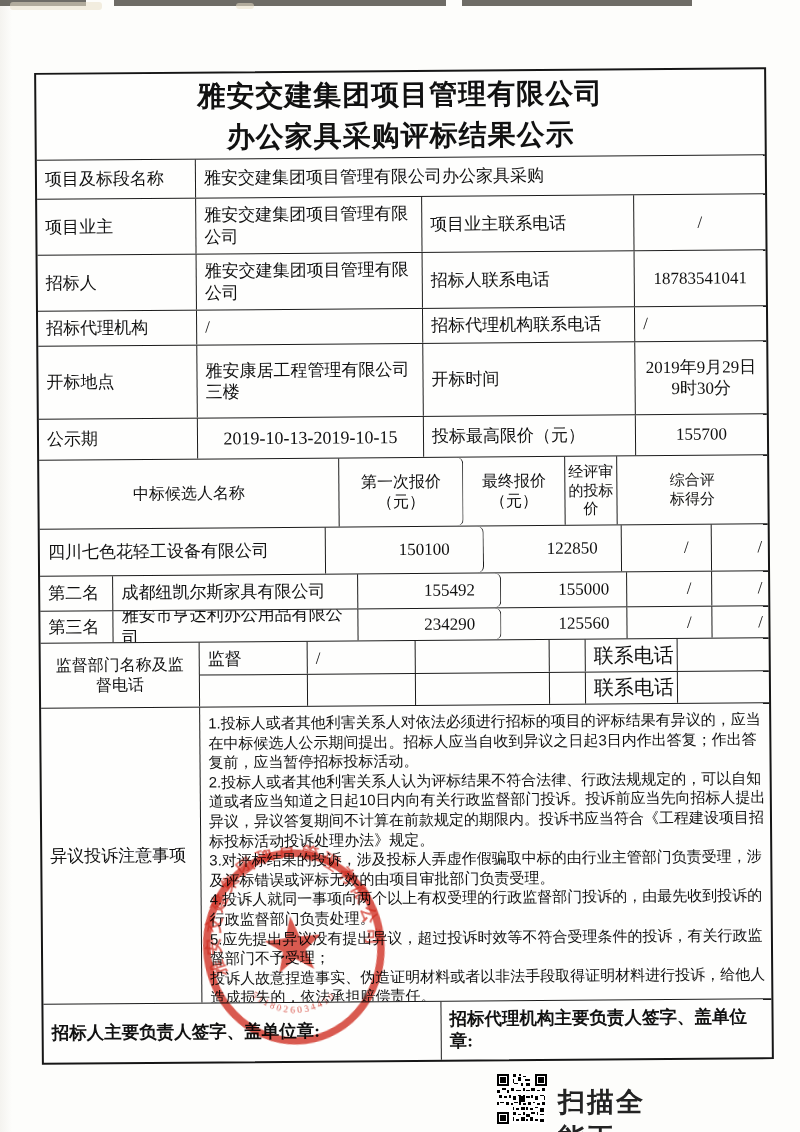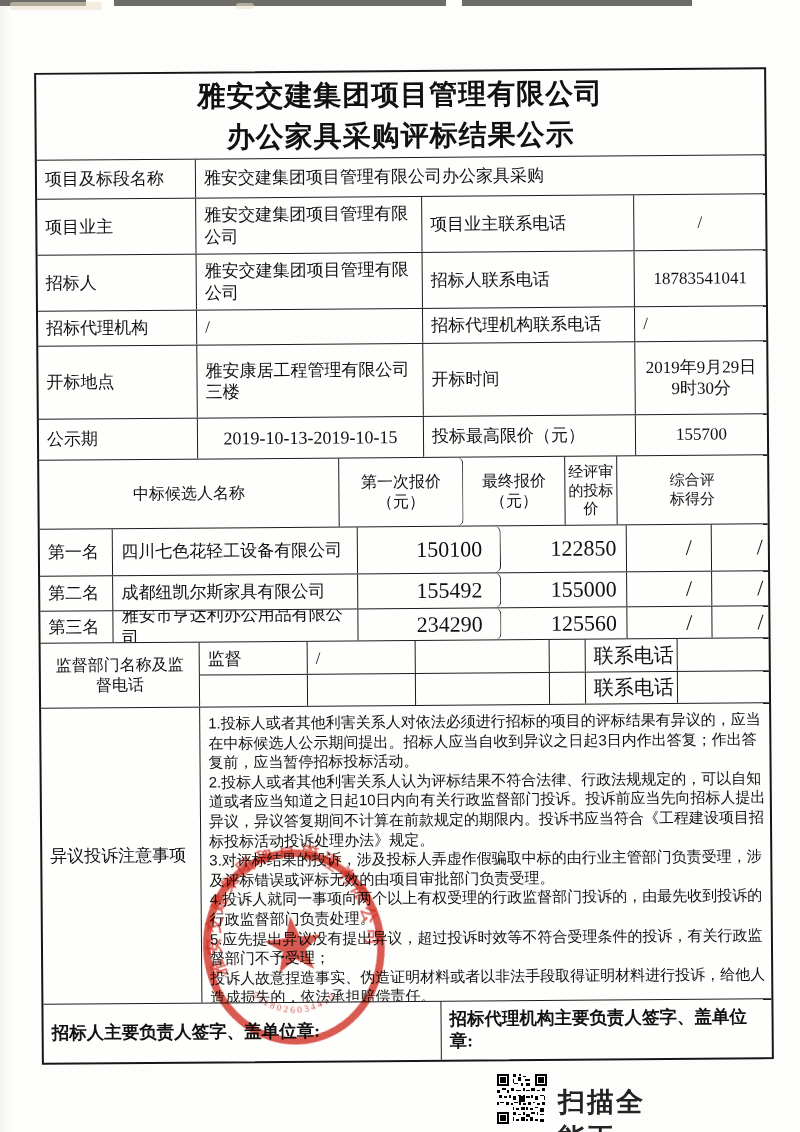--- a/index.html
+++ b/index.html
@@ -34,21 +34,21 @@
   .cw1{width:87px;} .cw2{width:300px;} .cw3{width:124px;border-radius:6px;} .cw4{width:102px;} .cw5{width:52px;} .cw6{flex:1;}
   .sw1{width:108px;} .sw2{width:108px;} .sw3{width:134px;} .sw4{width:36px;} .sw5{width:92px;} .sw6{flex:1;}
   .nw1{width:159px;} .nw2{flex:1;}
   .gw1{width:398px;} .gw2{flex:1;}
 
   .title-cell{flex:1;flex-direction:column;justify-content:center;border-right:none;
               font-family:"Liberation Sans", sans-serif;font-weight:700;
               font-size:28px;line-height:41px;letter-spacing:1px;text-align:center;}
   .hdr{font-size:16px;justify-content:center;text-align:center;}
   .hdr.small{font-size:15px;padding:2px 3px;}
-  .num{justify-content:center;font-size:22px;margin-left:40px;}
+  .num{justify-content:center;font-size:17px;margin-left:40px;}
   .sup-stack{display:flex;flex-direction:column;flex:1;}
   .sup-sub{display:flex;height:33px;}
   .sup-sub + .sup-sub{border-top:1.6px solid #1c1c1c;height:31px;}
   .suplabel{font-size:16px;}
   .phone-label{font-size:20px;white-space:nowrap;padding-right:0;}
   .notice-text{flex-direction:column;align-items:flex-start;justify-content:flex-start;
                font-family:"Liberation Sans", sans-serif;font-weight:500;
                font-size:15px;line-height:19.6px;padding:6px 4px 4px 8px;}
   .notice-text div{margin:0;}
   .sig{font-weight:600;font-size:17.5px;}
@@ -130,21 +130,20 @@
       <div class="cell cw4 hdr pre">最终报价
 （元）</div>
       <div class="cell cw5 hdr small pre">经评审
 的投标
 价</div>
       <div class="cell cw6 hdr small pre last">综合评
 标得分</div>
     </div>
 
     <div class="trow rh-c1">
-      <div class="cell cw1">第一名</div>
       <div class="cell cw2">四川七色花轻工设备有限公司</div>
       <div class="cell cw3 num">150100</div>
       <div class="cell cw4 num">122850</div>
       <div class="cell cw5 num">/</div>
       <div class="cell cw6 num last">/</div>
     </div>
     <div class="trow rh-c2">
       <div class="cell cw1">第二名</div>
       <div class="cell cw2">成都纽凯尔斯家具有限公司</div>
       <div class="cell cw3 num">155492</div>

